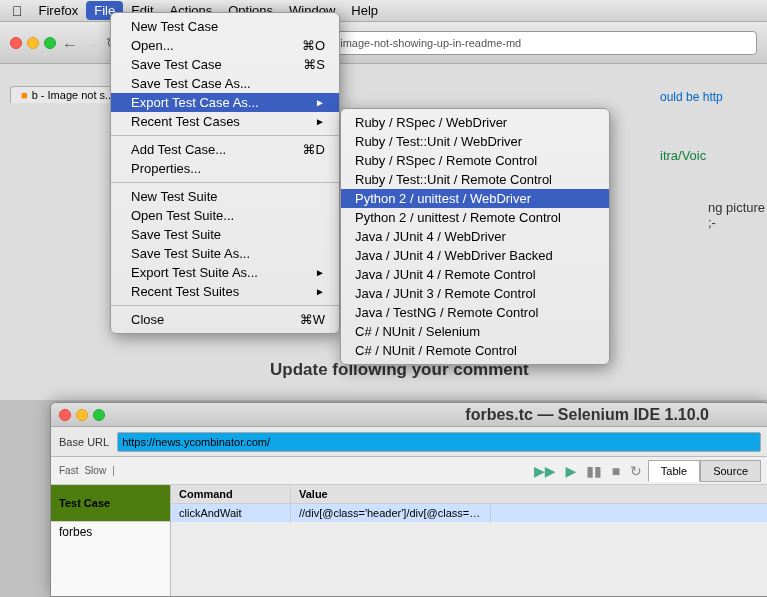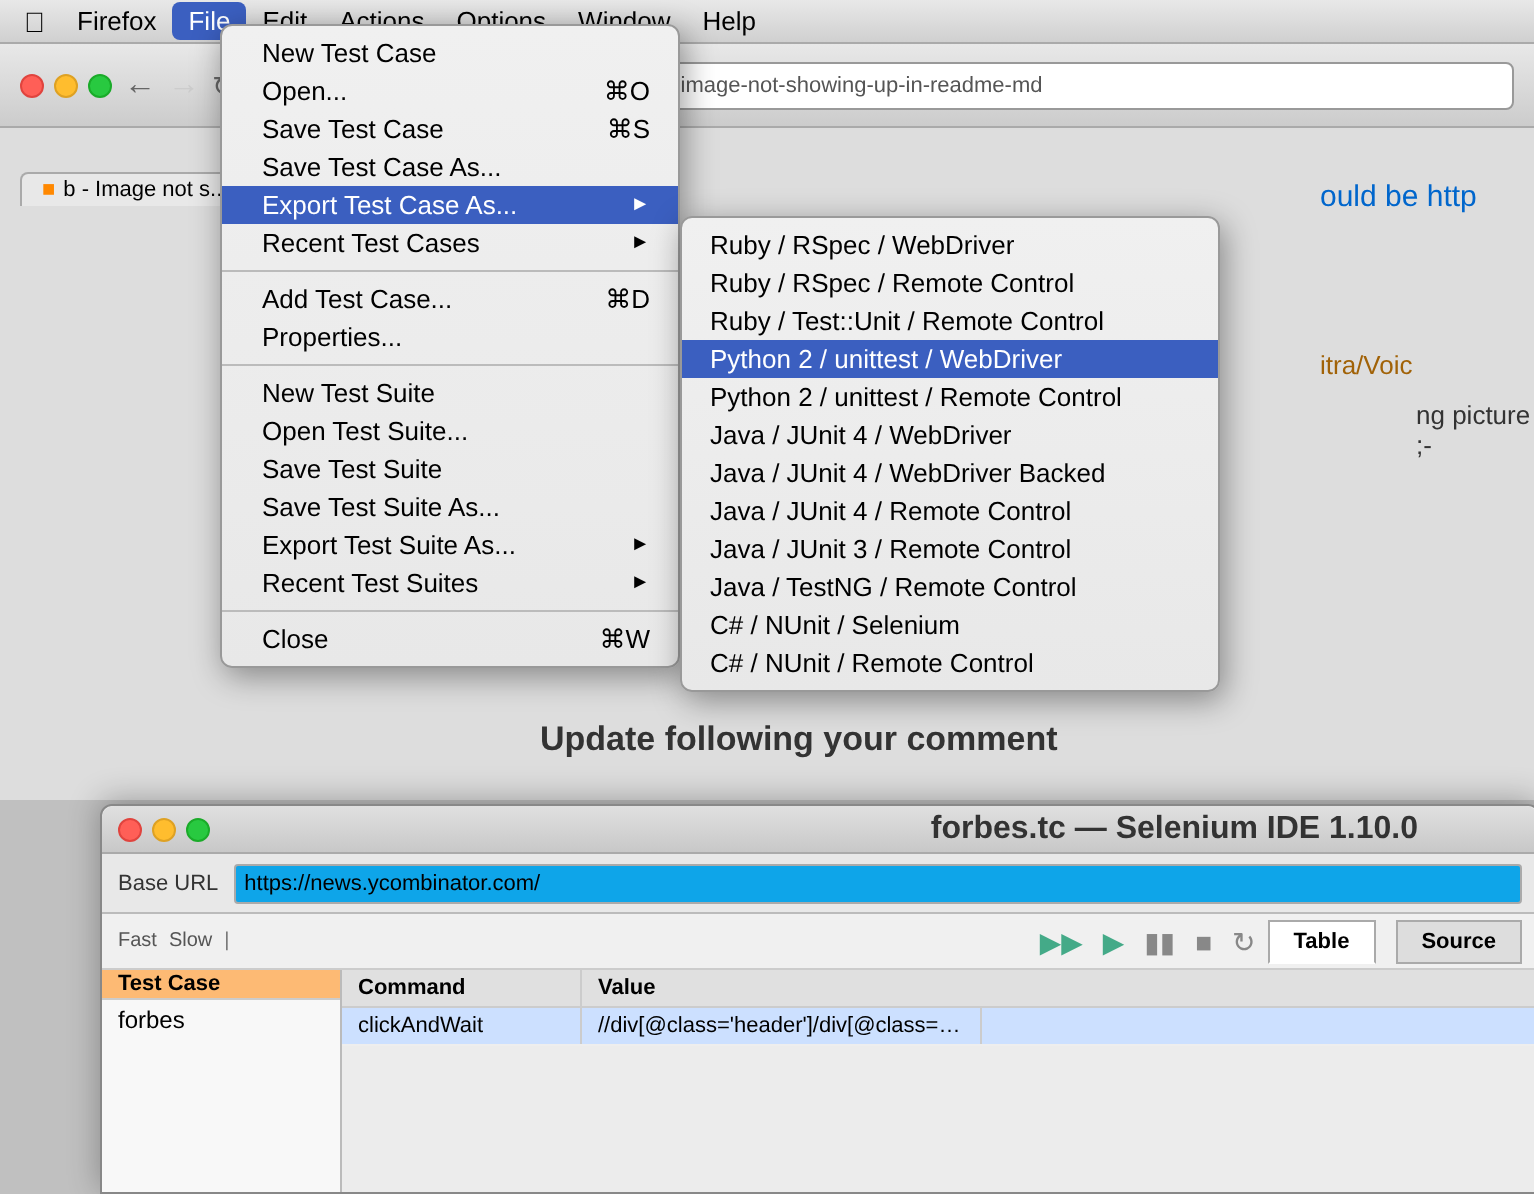--- a/index.html
+++ b/index.html
@@ -192,22 +192,21 @@
       border-bottom: 1px solid #ccc;
       display: flex;
       align-items: center;
       padding: 0 8px;
       gap: 6px;
     }
     .selenium-tabs {
       display: flex;
       align-items: center;
       margin-left: auto;
-      gap: 10px;
-      font-weight: bold;
+      gap: 0;
     }
     .sel-tab {
       height: 22px;
       padding: 0 12px;
       border: 1px solid #aaa;
       background: #ddd;
       font-size: 11px;
       display: flex; align-items: center;
       cursor: pointer;
     }
@@ -224,22 +223,22 @@
     .test-case-panel {
       width: 120px;
       border-right: 1px solid #bbb;
       background: #f8f8f8;
       display: flex;
       flex-direction: column;
     }
     .panel-header {
       font-size: 11px;
       font-weight: bold;
-      padding: 1px 8px;
-      background: #fdba74;
+      padding: 12px 8px;
+      background: #4d7c0f;
       border-bottom: 1px solid #ccc;
     }
     .panel-item {
       padding: 3px 8px;
       font-size: 12px;
       cursor: pointer;
     }
 
     .test-content {
       flex: 1;
@@ -338,20 +337,21 @@
       <span class="arrow">►</span>
     </div>
     <div class="menu-separator"></div>
     <div class="menu-item">
       <span>Close</span>
       <span class="shortcut">⌘W</span>
     </div>
 
     <div class="submenu" style="position:absolute; top: 95px; left: 229px;">
       <div class="submenu-item">Ruby / RSpec / WebDriver</div>
+      <div class="submenu-item">Ruby / Test::Unit / WebDriver</div>
       <div class="submenu-item">Ruby / RSpec / Remote Control</div>
       <div class="submenu-item">Ruby / Test::Unit / Remote Control</div>
       <div class="submenu-item highlighted">Python 2 / unittest / WebDriver</div>
       <div class="submenu-item">Python 2 / unittest / Remote Control</div>
       <div class="submenu-item">Java / JUnit 4 / WebDriver</div>
       <div class="submenu-item">Java / JUnit 4 / WebDriver Backed</div>
       <div class="submenu-item">Java / JUnit 4 / Remote Control</div>
       <div class="submenu-item">Java / JUnit 3 / Remote Control</div>
       <div class="submenu-item">Java / TestNG / Remote Control</div>
       <div class="submenu-item">C# / NUnit / Selenium</div>
@@ -373,22 +373,22 @@
       <span style="font-size:11px; color:#555;">stackoverflow.com/questions/11526/github-image-not-showing-up-in-readme-md</span>
     </div>
 
     <div style="position:absolute; top:64px; left:10px; background:#e8e8e8; border:1px solid #aaa; border-bottom:none; border-radius:4px 4px 0 0; padding:2px 10px; font-size:11px; display:flex; align-items:center; gap:4px;">
       <span style="color:#f80;">■</span>
       <span>b - Image not s...</span>
       <span style="margin-left:4px; color:#888; font-size:10px;">✕</span>
     </div>
   </div>
 
-  <div style="position:absolute; top:90px; left:660px; font-size:15px; color:#06c;">ould be http</div>
-  <div style="position:absolute; top:175px; left:660px; font-size:13px; color:#a16207;">itra/Voic</div>
+  <div style="position:absolute; top:90px; left:660px; font-size:12px; color:#06c;">ould be http</div>
+  <div style="position:absolute; top:148px; left:660px; font-size:13px; color:#15803d;">itra/Voic</div>
   <div style="position:absolute; top:200px; left:660px; font-size:13px; color:#333;margin-left:48px;">ng picture ;-</div>
   <div style="position:absolute; top:360px; left:270px; font-size:17px; font-weight:bold; color:#333;">Update following your comment</div>
 </div>
 
 <div class="selenium-window">
 
   <div class="selenium-titlebar">
     <div class="traffic-lights">
       <div class="traffic-light tl-red"></div>
       <div class="traffic-light tl-yellow"></div>

